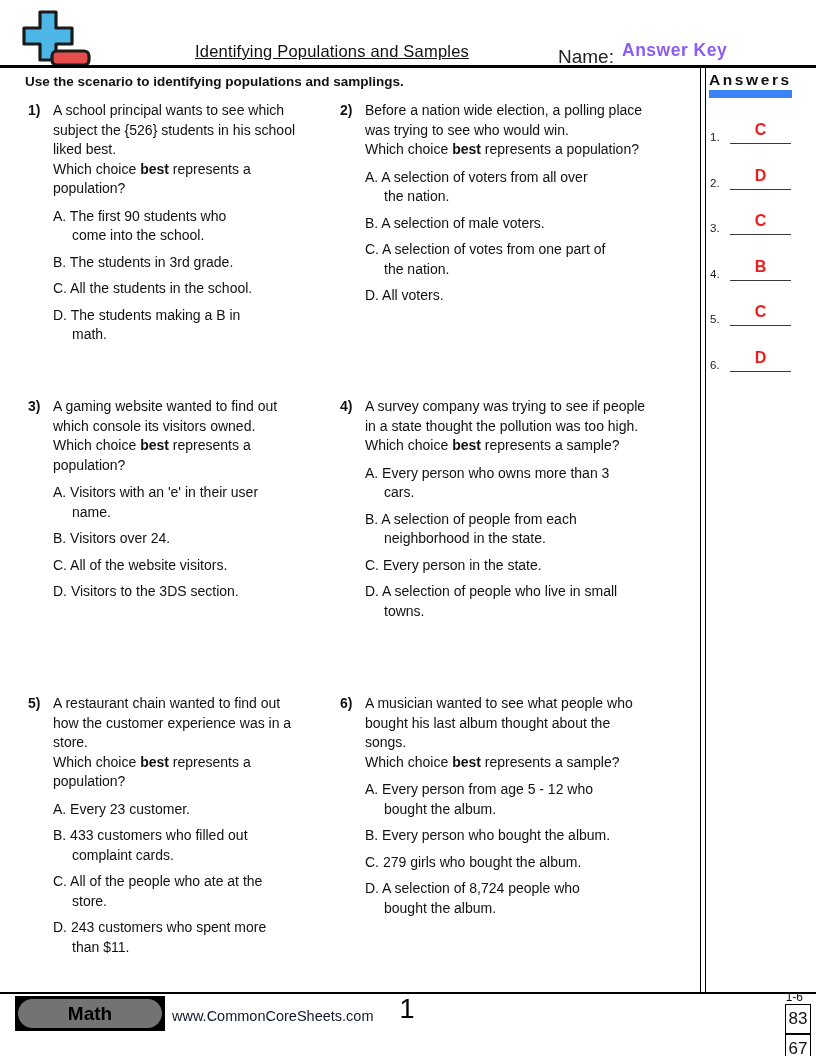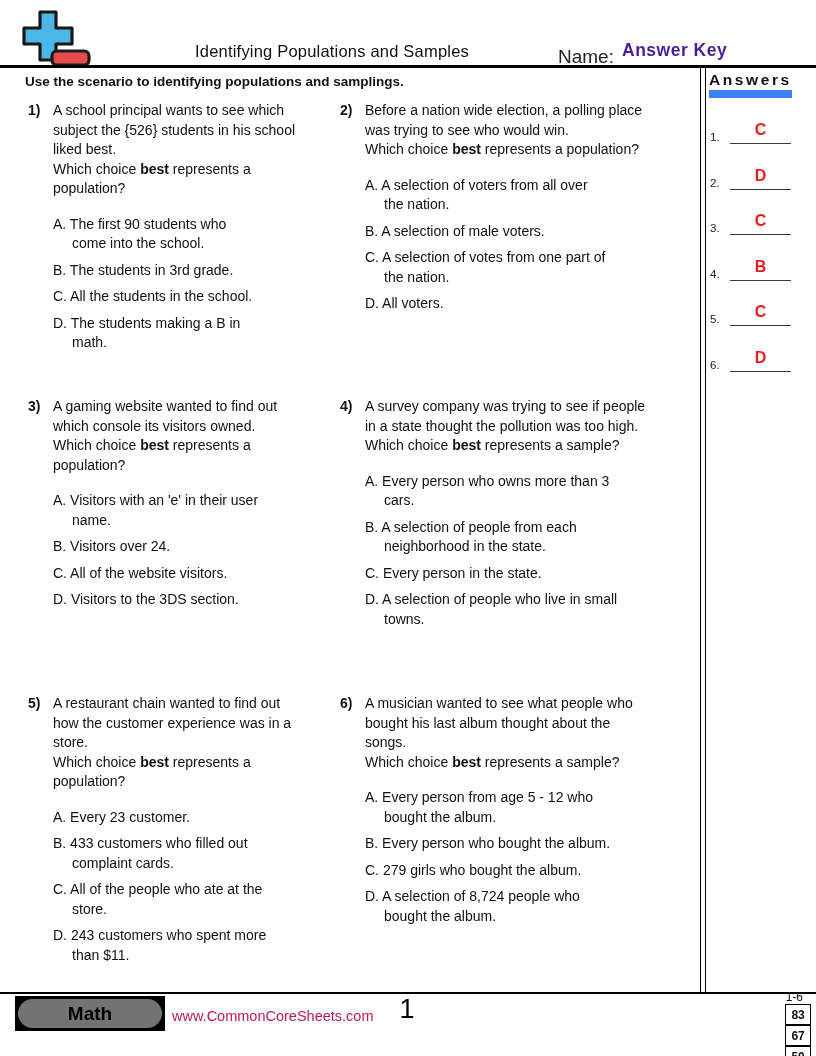--- a/index.html
+++ b/index.html
@@ -7,26 +7,26 @@
   .page {
     position:relative; width:816px; height:1056px; margin:0 auto;
     background:#fff; color:#111;
     font-family:"Liberation Sans","DejaVu Sans",sans-serif;
     overflow:hidden;
   }
   
   .logo { position:absolute; left:16px; top:8px; }
   .page-title {
     position:absolute; left:332px; top:42px; transform:translateX(-50%);
-    font-size:16.5px; font-weight:500; white-space:nowrap; letter-spacing:.2px;
+    font-size:16.5px; font-weight:500; white-space:nowrap; letter-spacing:.2px;text-decoration:underline;
   }
   .name-label { position:absolute; left:558px; top:46px; font-size:19px; color:#222; }
   .answer-key {
     position:absolute; left:622px; top:40px;
-    font-size:17.5px; font-weight:bold; color:#4c1d95; letter-spacing:.5px; white-space:nowrap;
+    font-size:17.5px; font-weight:bold; color:#8b5cf6; letter-spacing:.5px; white-space:nowrap;
   }
   .header-rule { position:absolute; left:0; top:65px; width:816px; height:3px; background:#000; }
   .instruction { position:absolute; left:25px; top:74px; font-size:13.5px; font-weight:bold; }
 
   
   .divider {
     position:absolute; left:700px; top:68px; height:924px; width:6px;
     border-left:1.6px solid #000; border-right:1.6px solid #000;
   }
   .answers-panel { position:absolute; left:709px; top:71px; width:104px; }
@@ -46,42 +46,42 @@
   .qgrid {
     position:absolute; left:28px; top:101px; width:672px;
     display:grid; grid-template-columns:312px 360px; grid-template-rows:296px 297px auto;
   }
   .question { display:flex; font-size:14px; line-height:19.5px; }
   .qnum { width:25px; font-weight:bold; flex:none; }
   .qbody { flex:1; padding-right:8px; }
   .scenario { white-space:pre-line; }
   .prompt { white-space:pre-line; }
   .prompt b { font-weight:bold; }
-  .choices { margin-top:16px; }
+  .choices { margin-top:8px; }
   .choice { margin-top:7px; padding-left:19px; text-indent:-19px; white-space:pre-line; }
 
   
   .footer-rule { position:absolute; left:0; top:992px; width:816px; height:2.2px; background:#000; }
   .subject-badge { position:absolute; left:15px; top:996px; width:150px; height:35px; background:#000; }
   .subject-pill {
     position:absolute; inset:3px; background:#737373; border-radius:16px;
     display:flex; align-items:center; justify-content:center;
     font-size:19px; font-weight:bold; color:#000;
   }
-  .website { position:absolute; left:172px; top:1008px; font-size:14.5px; color:#be185d; }
+  .website { position:absolute; left:172px; top:1008px; font-size:14.5px; color:#0f172a; }
   .page-number {
     position:absolute; left:332px; top:994px; width:150px; text-align:center;
     font-size:27px; font-weight:400; color:#000;
   }
   .score-strip { position:absolute; right:4px; top:990px; display:flex; align-items:center;flex-direction:column; }
   .score-label { font-size:12px; margin-right:9px; }
   .score-cell {
-    width:26px; height:21px; border:1.5px solid #000; margin-left:-1.5px;
+    width:26px; height:30px; border:1.5px solid #000; margin-left:-1.5px;
     display:flex; align-items:center; justify-content:center;
-    font-size:12px; background:#fff;font-weight:bold;
+    font-size:17px; background:#fff;
   }
   .score-cell.last { background:#dbe6f3; }
 </style>
 </head>
 <body>
 
 <div class="page">
 
   <div class="logo">
     <svg width="76" height="60" viewBox="0 0 76 60" aria-hidden="true">

